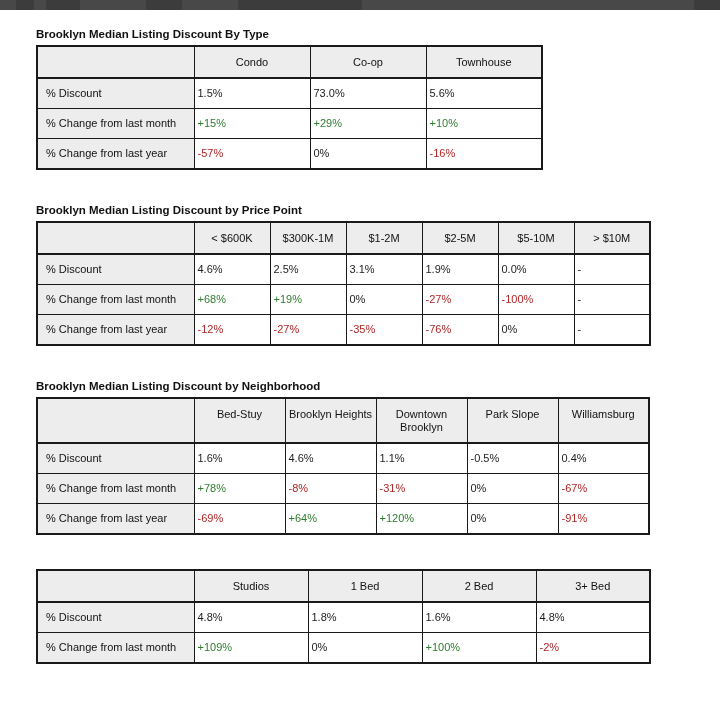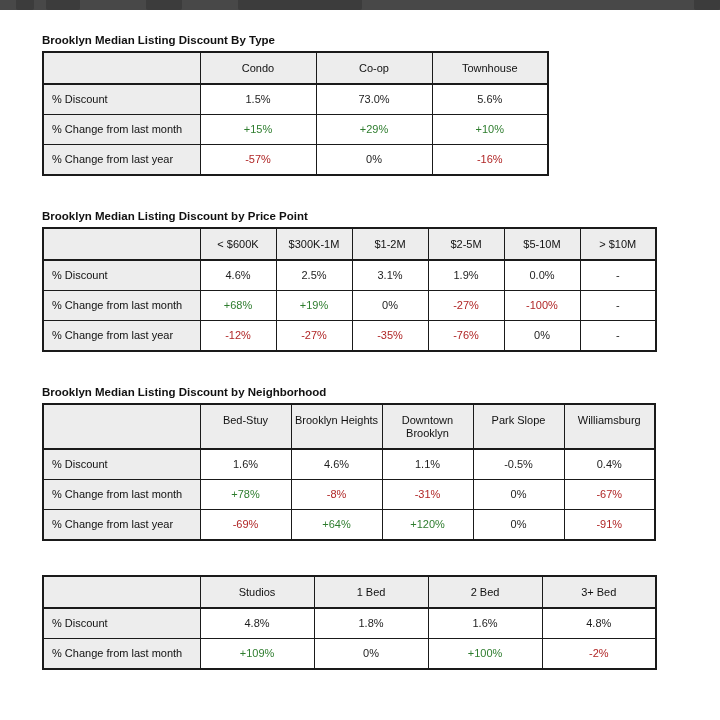--- a/index.html
+++ b/index.html
@@ -27,21 +27,21 @@
   .topbar .seg {
     position: absolute;
     top: 0;
     height: 10px;
     background: #3c3c3c;
     border-radius: 0 0 2px 2px;
   }
   .content {
     padding: 10px 0 0 28px;
   }
-  .table-block { margin: 14px; }
+  .table-block { margin: 8px; }
   .table-block + .table-block { margin-top: 34px; }
   .table-title {
     font-size: 11.5px;
     line-height: 13px;
     font-weight: bold;
     color: #111111;
     margin: 0 0 4px 0;
   }
   table.data-table {
     border-collapse: collapse;
@@ -69,21 +69,21 @@
     padding: 9px 3px 8px 3px;
   }
   th.corner { padding: 9px 3px 8px 3px; }
   th.lbl {
     text-align: left;
     vertical-align: top;
     padding: 8px 15px 8px 8px;
   }
   td.val {
     background: #ffffff;
-    text-align: center;
+    text-align: left;
     vertical-align: top;
     padding: 8px 3px 7px 3px;
     font-size: 11px;
   }
 </style>
 </head>
 <body>
 
 <div class="viewport">
 

